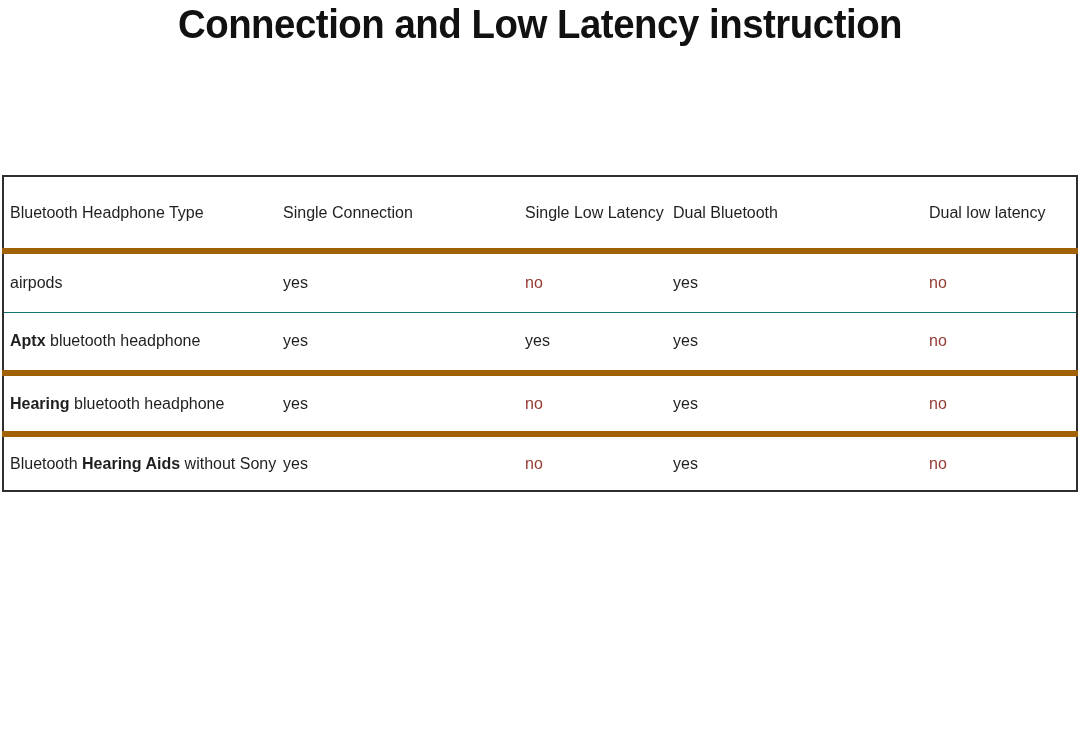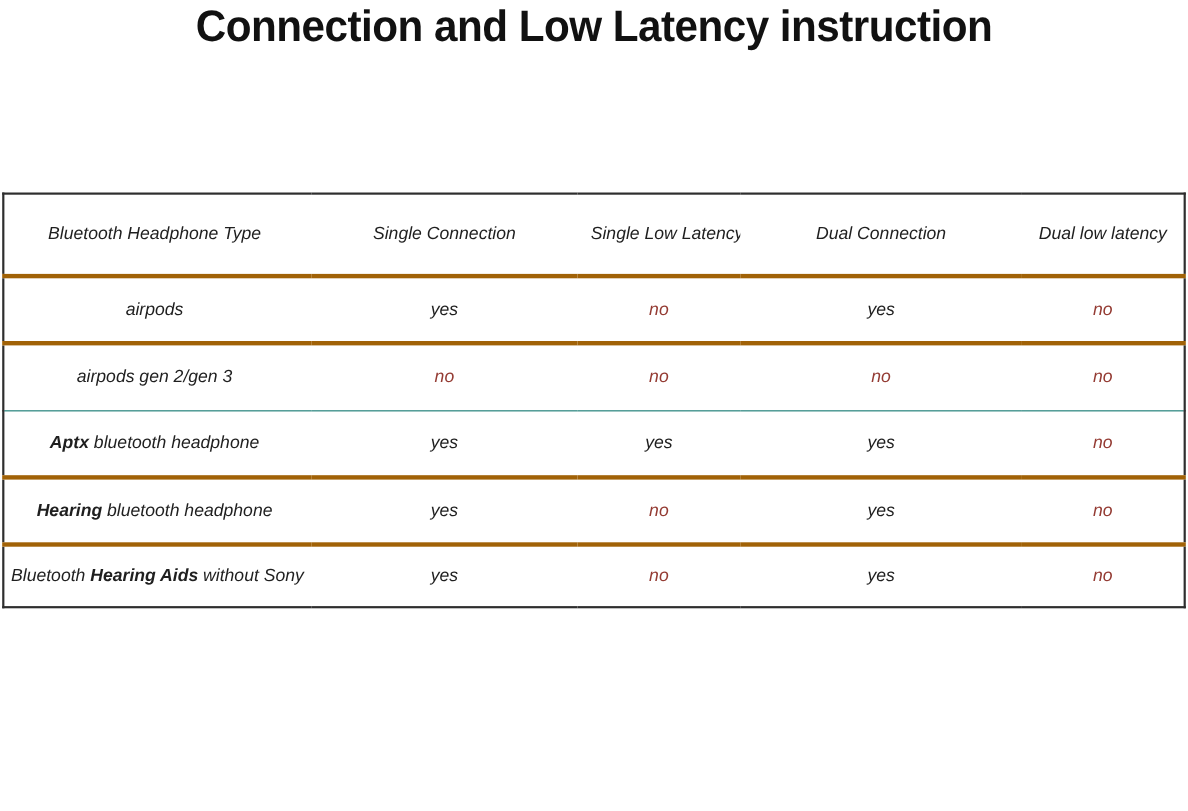--- a/index.html
+++ b/index.html
@@ -28,37 +28,36 @@
   }
   table.compat {
     border-collapse: collapse;
     table-layout: fixed;
     width: 1074px;
     margin: 128px 0 0 2px;
     font-size: 16px;
     border: 2px solid #2e2e2e;
   }
   th, td {
-    text-align: center;
+    text-align: left;
     vertical-align: middle;
-    padding: 12px;
+    padding: 0;
     font-weight: 400;
     white-space: nowrap;
     overflow: hidden;
-    font-style: italic;
   }
   th:first-child, td:first-child {
     padding-left: 6px;
   }
   thead tr {
     height: 75px;
   }
   tbody tr {
     height: 61px;
-    border-top: 4px solid #a16207;
+    border-top: 6px solid #a16207;
   }
   tbody tr.thick-top {
     border-top: 1px solid #0f766e;
   }
   tbody tr:last-child {
     height: 57px;
   }
   td.no-val {
     color: var(--no-color, #943b33);
   }
@@ -77,37 +76,30 @@
     <col style="width:242px">
     <col style="width:148px">
     <col style="width:256px">
     <col style="width:148px">
   </colgroup>
   <thead>
     <tr>
       <th>Bluetooth Headphone Type</th>
       <th>Single Connection</th>
       <th>Single Low Latency</th>
-      <th>Dual Connection</th>
+      <th>Dual Bluetooth</th>
       <th>Dual low latency</th>
     </tr>
   </thead>
   <tbody id="table-body">
       <tr>
         <td><span class="seg-normal">airpods</span></td>
         <td>yes</td>
         <td class="no-val">no</td>
         <td>yes</td>
-        <td class="no-val">no</td>
-      </tr>
-      <tr>
-        <td><span class="seg-normal">airpods gen 2/gen 3</span></td>
-        <td class="no-val">no</td>
-        <td class="no-val">no</td>
-        <td class="no-val">no</td>
         <td class="no-val">no</td>
       </tr>
       <tr class="thick-top">
         <td><span class="seg-bold">Aptx</span><span class="seg-normal"> bluetooth headphone</span></td>
         <td>yes</td>
         <td>yes</td>
         <td>yes</td>
         <td class="no-val">no</td>
       </tr>
       <tr>

